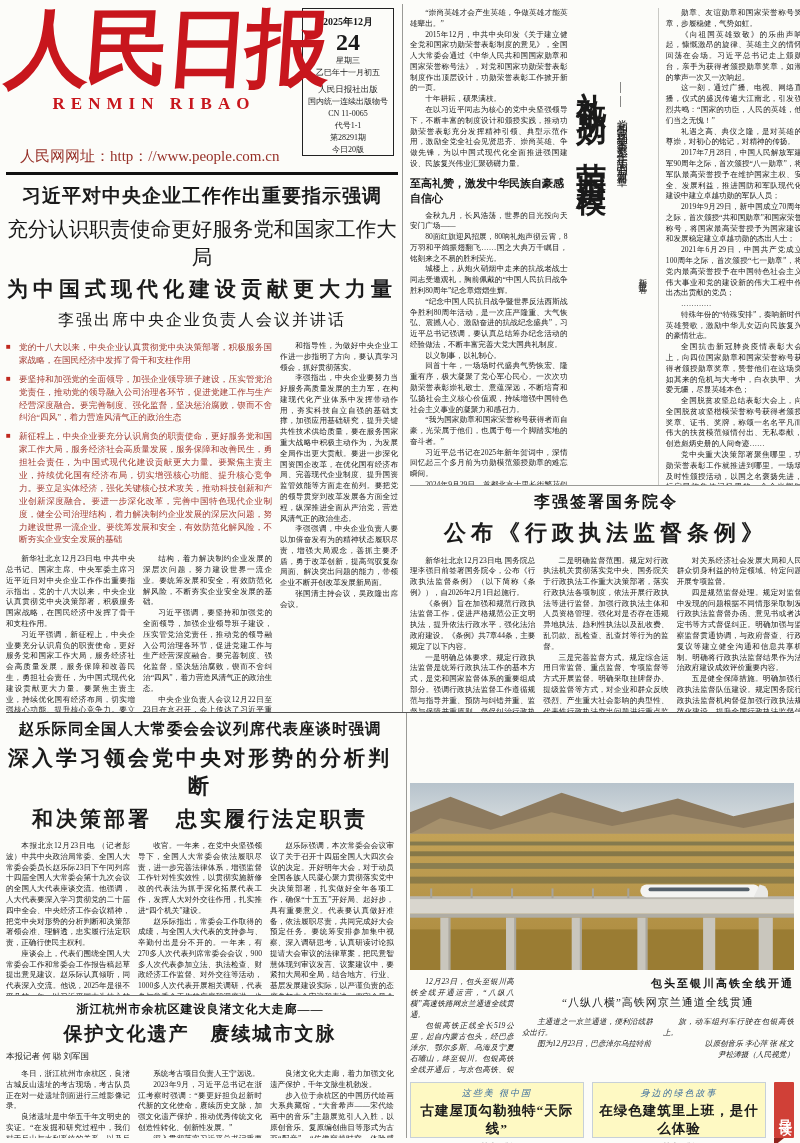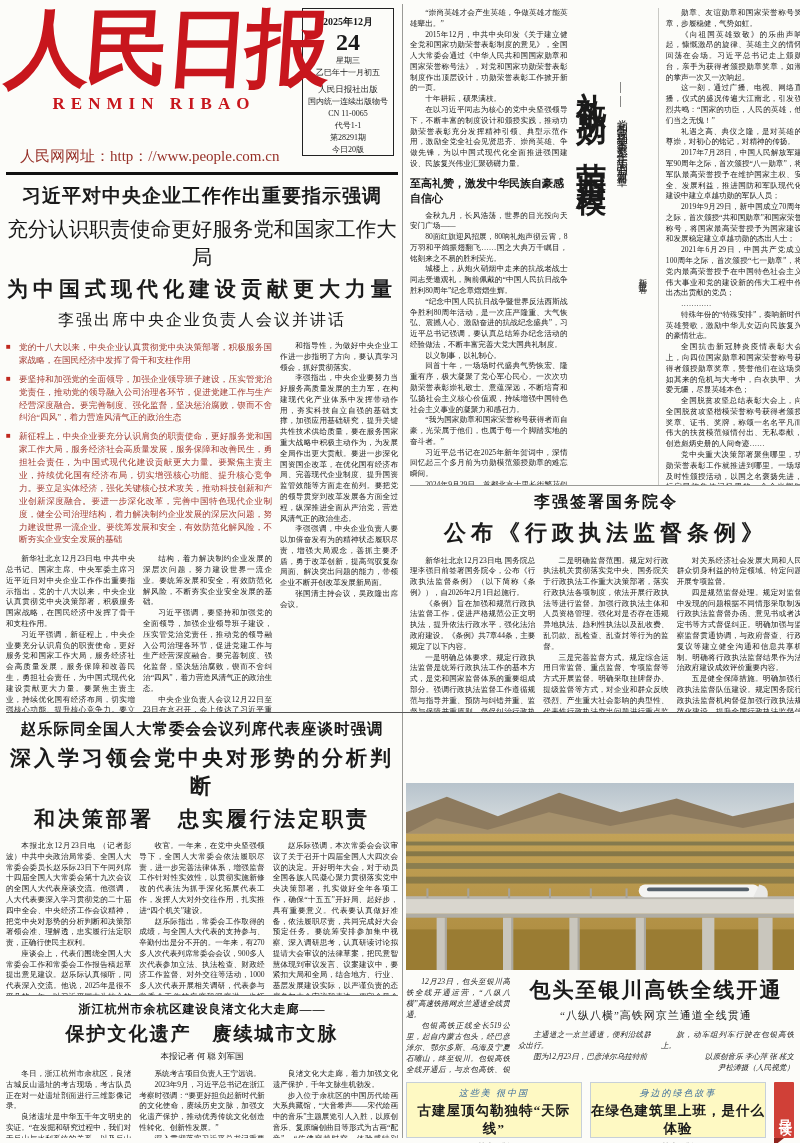--- a/index.html
+++ b/index.html
@@ -57,40 +57,40 @@
   .honor-byline{font-size:8.5px;color:#333;align-self:center;letter-spacing:2px;}
   .honor-right{width:178px;border-left:1px solid #c9c9c5;padding-left:7px;overflow:hidden;}
   
   .decree{height:222px;padding-top:6px;overflow:hidden;}
   .decree-kicker{text-align:center;font-size:16px;font-weight:bold;letter-spacing:2px;}
   .decree-h{text-align:center;font-size:22px;font-weight:bold;letter-spacing:5px;margin-top:5px;}
   .decree-cols{margin-top:8px;height:158px;overflow:hidden;}
   
   .band-bottom{display:flex;border-top:1px solid #555;height:425px;}
   .bcol-left{width:396px;display:flex;flex-direction:column;}
-  .bcol-right{width:392px;border-left:1px solid #9a9a96;margin-left:4px;padding-left:3px;
+  .bcol-right{width:392px;border-left:1px solid #9a9a96;margin-left:12px;padding-left:3px;
               display:flex;flex-direction:column;}
   .npc{height:276px;padding-top:6px;overflow:hidden;}
   .npc-kicker{text-align:center;font-size:15.5px;font-weight:bold;letter-spacing:1px;}
   .npc-h{text-align:center;font-size:21px;font-weight:800;letter-spacing:3px;line-height:1.35;margin-top:4px;}
   .npc-cols{margin-top:8px;height:178px;overflow:hidden;}
   .heritage{border-top:1px solid #777;padding-top:5px;flex:1;overflow:hidden;}
   .her-kicker{text-align:center;font-size:12px;font-weight:bold;letter-spacing:1px;}
   .her-h{text-align:center;font-size:19px;font-weight:800;letter-spacing:2px;margin-top:3px;}
-  .her-byline{text-align:center;font-size:8.5px;margin-top:4px;}
+  .her-byline{font-size:8.5px;margin-top:4px;}
   .her-cols{margin-top:6px;height:78px;overflow:hidden;}
   
   .photo-wrap{margin-top:70px;height:192px;overflow:hidden;}
   .photo-wrap svg{display:block;width:100%;height:100%;}
   
   .caprow{display:flex;margin-top:6px;height:100px;gap:8px;overflow:hidden;}
   .capcol1{width:104px;font-style:italic;overflow:hidden;}
   .cap{font-size:7.6px;line-height:1.45;}
   .rail-block{flex:1;}
-  .rail-h{text-align:center;font-size:21px;font-weight:900;letter-spacing:2px;}
+  .rail-h{text-align:right;font-size:11px;font-weight:900;letter-spacing:2px;}
   .rail-sub{text-align:center;font-size:11px;margin-top:4px;letter-spacing:1px;}
   .rail-cols{display:flex;gap:10px;margin-top:6px;font-style:italic;}
   .rail-cols>div{flex:1;overflow:hidden;}
   .credit{text-align:right;font-style:italic;font-size:7.6px;line-height:1.45;margin:0;}
   
   .guide{margin-top:8px;display:flex;gap:8px;align-items:stretch;height:56px;}
   .gbox{flex:1;border:1px solid #c7d0d8;background:#fef9c3;text-align:center;padding-top:4px;}
   .gkicker{font-size:9px;font-style:italic;color:#3c6e9e;letter-spacing:2px;}
   .gtitle{font-size:13.5px;font-weight:900;margin-top:2px;letter-spacing:1px;}
   .gpage{font-size:8px;color:#444;margin-top:3px;}

